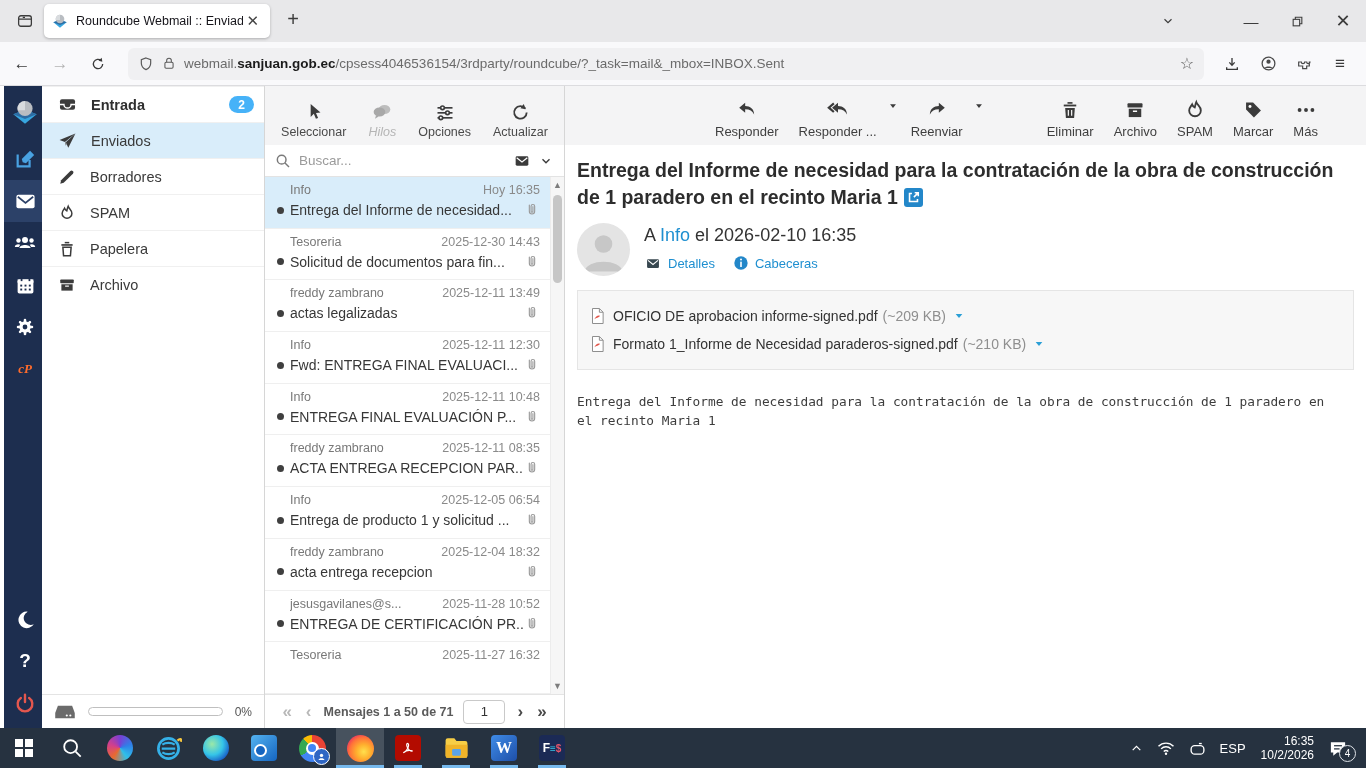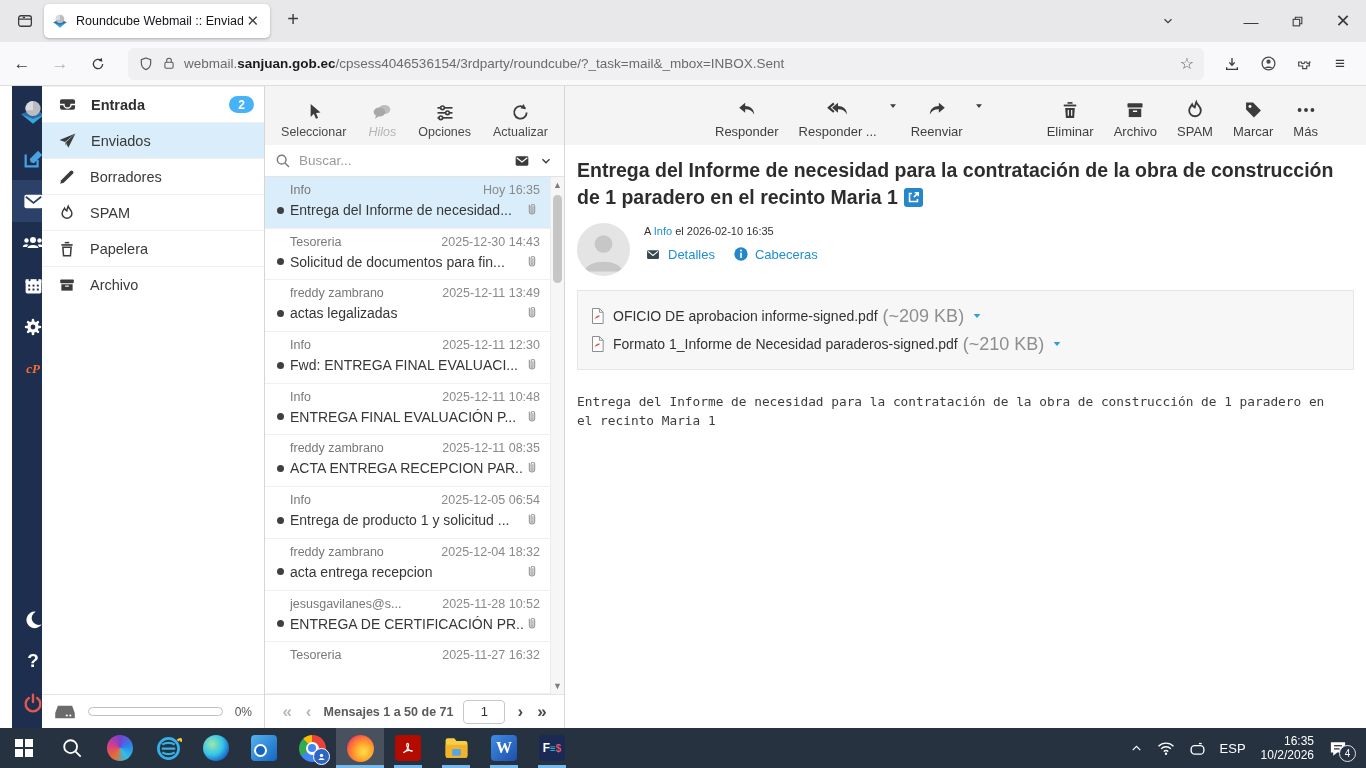--- a/index.html
+++ b/index.html
@@ -23,21 +23,21 @@
   .nav-btn { width:32px; height:32px; display:flex; align-items:center; justify-content:center; margin-left:6px; border-radius:4px; font-size:17px; color:#3a3a3a; }
   .nav-btn.disabled { color:#b3b3b3; }
   .urlbar { height:32px; flex:1; margin:0 8px 0 14px; background:#f0f0f2; border-radius:6px; display:flex; align-items:center; padding:0 10px; }
   .url-text { font-size:13.5px; color:#6b6b6b; margin-left:8px; white-space:nowrap; overflow:hidden; flex:1; }
   .url-text b { color:#1b1b1b; font-weight:bold; }
   .url-star { font-size:16px; color:#5a5a5a; margin-left:8px; }
   .nav-right { display:flex; align-items:center; margin-right:10px; }
   .nav-right .nav-btn { margin-left:4px; }
 
   
-  .appbar { position:absolute; top:86px; bottom:40px; left:12px; width:42px; background:#1d2e4f; display:flex; flex-direction:column; align-items:center; }
+  .appbar { position:absolute; top:86px; bottom:40px; left:4px; width:42px; background:#1d2e4f; display:flex; flex-direction:column; align-items:center; }
   .appbar-item { width:42px; height:42px; display:flex; align-items:center; justify-content:center; }
   .appbar-item.sel { background:#2c4168; }
   .appbar-spacer { flex:1; }
   .cp-logo { color:#ff6c2c; font-weight:bold; font-style:italic; font-size:13px; font-family:"Liberation Serif", serif; }
   .help-q { color:#fff; font-weight:bold; font-size:19px; }
 
   .folderpane { position:absolute; top:86px; bottom:40px; left:42px; width:223px; background:#fff; border-right:1px solid #d6d6d6; }
   .account-row { height:50px; display:flex; align-items:center; padding:0 8px 0 14px; }
   .account-email { flex:1; font-size:13px; font-weight:bold; color:#333; white-space:nowrap; overflow:hidden; }
   .kebab { color:#555; font-size:16px; font-weight:bold; letter-spacing:0; padding:0 4px; }
@@ -85,28 +85,28 @@
   .mtbtn span { font-size:13px; color:#3f3f3f; }
   .tb-caret { align-self:center; margin:0 -8px 14px -10px; }
   .tb-group-gap { width:30px; }
   .mail-content { position:absolute; top:59px; bottom:0; left:0; right:0; overflow:hidden; background:#fff; }
   .subject { padding:12px 14px 4px 12px; font-size:19.5px; font-weight:bold; color:#2d2d2d; line-height:27px; max-width:810px; }
   .extlink { display:inline-block; width:19px; height:19px; background:#2387c9; border-radius:3px; vertical-align:-3px; margin-left:6px; position:relative; }
   .extlink svg { position:absolute; inset:0; }
   .sender-block { display:flex; padding:8px 14px 0 12px; }
   .avatar { width:53px; height:53px; border-radius:50%; background:#e4e4e4; overflow:hidden; flex:none; }
   .sender-info { margin-left:14px; padding-top:2px; }
-  .fromline { font-size:11px; color:#333; }
+  .fromline { font-size:18px; color:#333; }
   .fromline a { color:#1e8fd0; text-decoration:none; }
   .hdr-actions { display:flex; align-items:center; gap:18px; margin-top:9px; }
   .hdr-action { display:flex; align-items:center; gap:6px; font-size:13px; color:#1e8fd0; }
   .att-box { margin:14px 12px 0 12px; background:#f7f7f7; border:1px solid #e5e5e5; padding:11px 12px; }
   .att-row { display:flex; align-items:center; height:28px; }
   .att-name { font-size:14px; color:#333; margin-left:8px; }
-  .att-size { font-size:18px; color:#8f8f8f; margin-left:5px; }
+  .att-size { font-size:14px; color:#8f8f8f; margin-left:5px; }
   .att-caret { margin-left:7px; }
   .mail-body { padding:22px 14px 0 12px; font-family:"DejaVu Sans Mono", monospace; font-size:12.8px; color:#3d3d3d; line-height:19px; max-width:790px; }
 
   
   .taskbar { position:absolute; bottom:0; left:0; right:0; height:40px; background:#263240; display:flex; align-items:stretch; }
   .tb-icons { display:flex; align-items:stretch; }
   .tk { width:48px; display:flex; align-items:center; justify-content:center; position:relative; }
   .tk.active { background:#47525e; }
   .tk .runline { position:absolute; bottom:0; left:10px; right:10px; height:3px; background:#76b9ed; }
   .tk.active .runline { left:0; right:0; }

